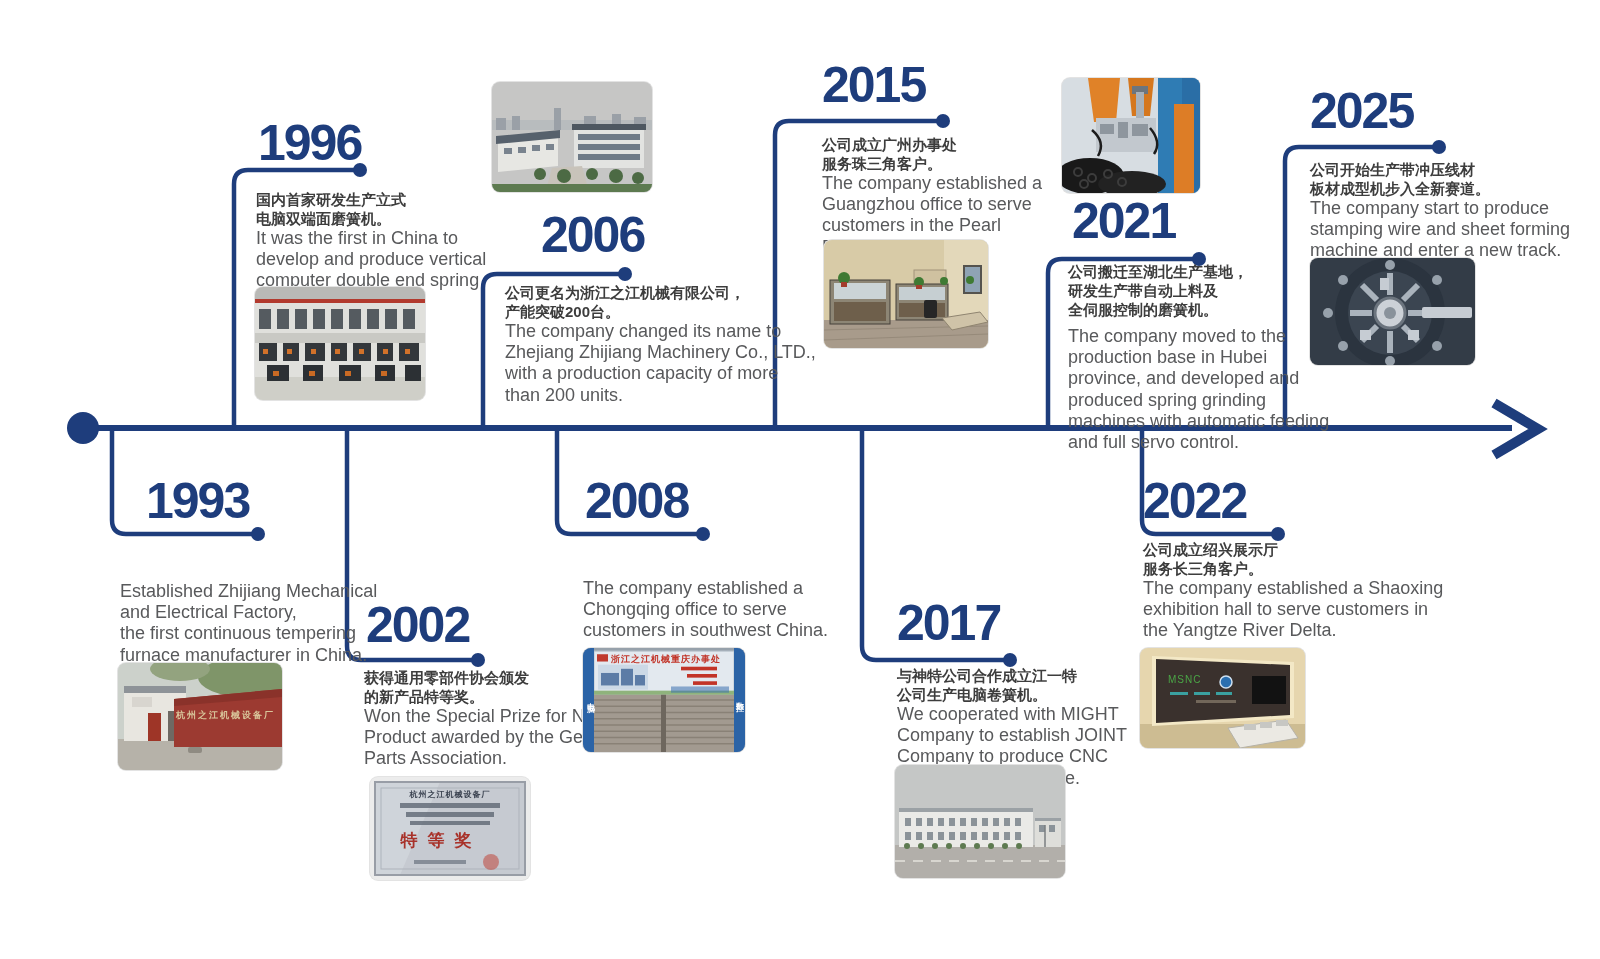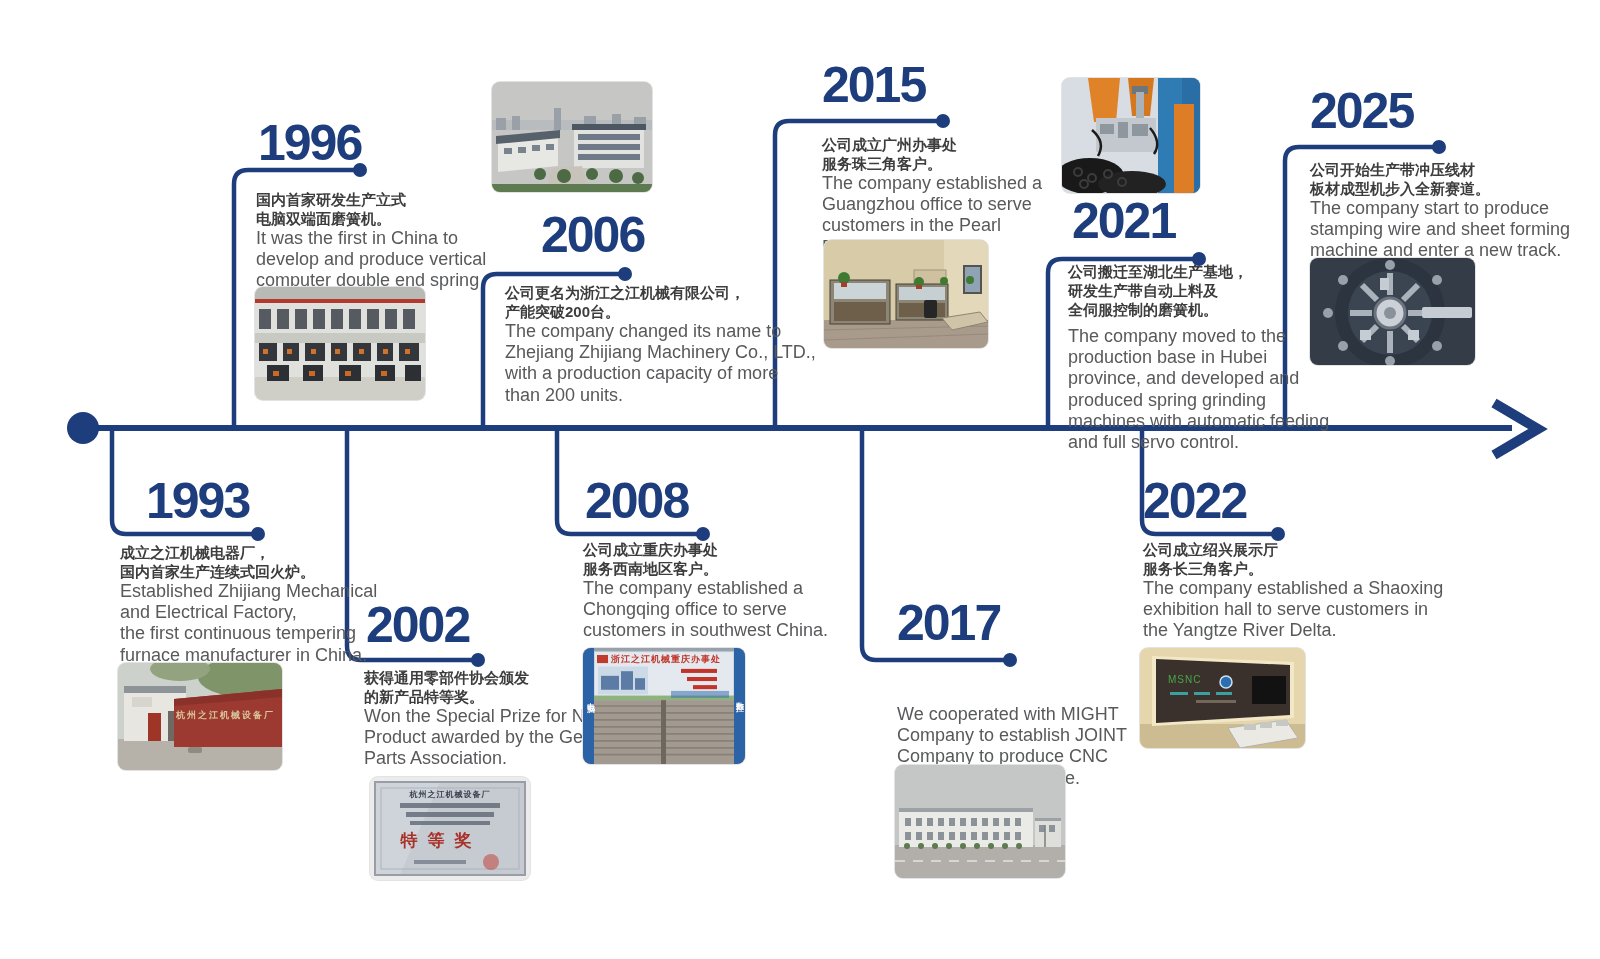--- a/index.html
+++ b/index.html
@@ -66,22 +66,20 @@
       <circle cx="1439" cy="147" r="7"></circle>
       <circle cx="258" cy="534" r="7"></circle>
       <circle cx="478" cy="660" r="7"></circle>
       <circle cx="703" cy="534" r="7"></circle>
       <circle cx="1010" cy="660" r="7"></circle>
       <circle cx="1278" cy="534" r="7"></circle>
     </g>
   </svg>
 
   <div class="year" style="left:146px;top:478px;">1993</div>
-  <div class="zh" style="left:120px;top:543px;">成立之江机械电器厂，
-国内首家生产连续式回火炉。</div>
   <div class="en" style="left:120px;top:581px;">Established Zhijiang Mechanical
 and Electrical Factory,
 the first continuous tempering
 furnace manufacturer in China.</div>
   <div class="photo" style="left:118px;top:663px;width:164px;height:107px;">
     <svg viewBox="0 0 164 107" preserveAspectRatio="none">
       <rect width="164" height="107" fill="#ccd1cb"></rect>
       <ellipse cx="128" cy="14" rx="48" ry="20" fill="#7f9569"></ellipse>
       <ellipse cx="62" cy="6" rx="30" ry="12" fill="#93a37f"></ellipse>
       <rect y="76" width="164" height="31" fill="#b6b2a9"></rect>
@@ -221,26 +219,24 @@
           <circle cx="72" cy="94" r="7"></circle>
           <circle cx="100" cy="92" r="6"></circle>
         <circle cx="124" cy="94" r="7"></circle>
           <circle cx="146" cy="96" r="6"></circle>
       </g>
       <rect y="102" width="160" height="8" fill="#5d7a50"></rect>
     </svg>
   </div>
 
   <div class="year" style="left:585px;top:478px;">2008</div>
-  <div class="zh" style="left:583px;top:540px;">公司成立重庆办事处
-服务西南地区客户。</div>
   <div class="en" style="left:583px;top:578px;">The company established a
 Chongqing office to serve
 customers in southwest China.</div>
-  <div class="photo" style="left:583px;top:648px;width:162px;height:116px;">
+  <div class="photo" style="left:583px;top:648px;width:162px;height:104px;">
     <svg viewBox="0 0 162 100" preserveAspectRatio="none">
       <rect width="162" height="100" fill="#97a1ab"></rect>
       <rect x="11" y="3" width="140" height="42" fill="#e3e9ef" stroke="#b9c4ce"></rect>
       <rect x="11" y="41" width="140" height="4" fill="#8fb37c"></rect>
       <rect x="14" y="6" width="11" height="7" fill="#c03a2e"></rect>
       <rect x="15" y="16" width="50" height="24" fill="#ccd9e6"></rect>
       <g fill="#5c7ca6">
         <rect x="18" y="24" width="18" height="12"></rect>
           <rect x="38" y="20" width="12" height="16"></rect>
         <rect x="52" y="26" width="10" height="10"></rect>
@@ -295,20 +291,22 @@
       </g>
       <g fill="#a33d2c">
         <rect x="17" y="42" width="6" height="5"></rect>
           <rect x="92" y="45" width="6" height="4"></rect>
       </g>
       <polygon points="118,78 156,72 164,82 128,90" fill="#cfc3a8" stroke="#8f8470"></polygon>
     </svg>
   </div>
 
   <div class="year" style="left:897px;top:600px;">2017</div>
+  <div class="zh" style="left:897px;top:666px;">与神特公司合作成立江一特
+公司生产电脑卷簧机。</div>
   <div class="en" style="left:897px;top:704px;">We cooperated with MIGHT
 Company to establish JOINT
 Company to produce CNC
 spring coiling machine.</div>
   <div class="photo" style="left:895px;top:765px;width:170px;height:113px;">
     <svg viewBox="0 0 170 113" preserveAspectRatio="none">
       <rect width="170" height="113" fill="#c5c7c6"></rect>
       <rect y="80" width="170" height="33" fill="#b2afaa"></rect>
       <rect x="4" y="46" width="134" height="36" fill="#eaeae7"></rect>
       <rect x="4" y="43" width="134" height="4" fill="#9ba1a5"></rect>

